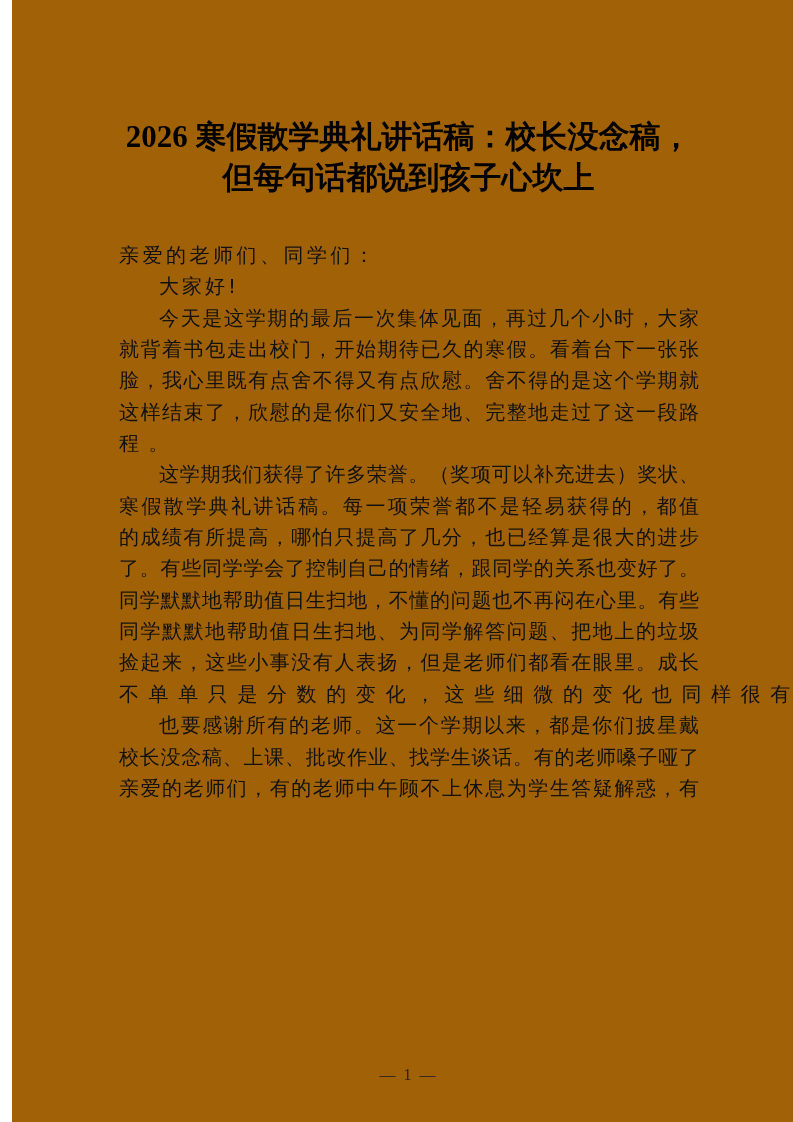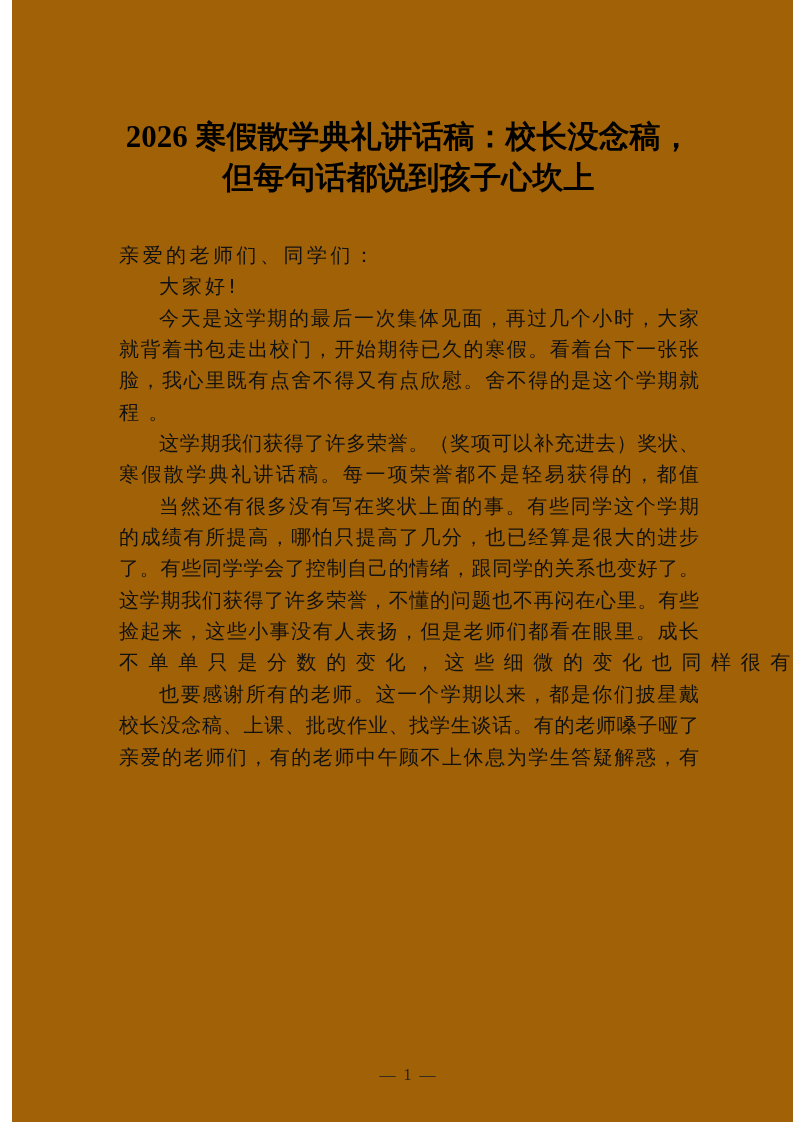--- a/index.html
+++ b/index.html
@@ -37,27 +37,28 @@
     <span class="tline">但每句话都说到孩子心坎上</span>
   </div>
 
   <div class="body">
     <span class="line" style="letter-spacing:3.5px">亲爱的老师们、同学们：</span>
     <span class="line indent" style="letter-spacing:3px">大家好!</span>
     <div id="lines">
         <span class="line indent justify">今天是这学期的最后一次集体见面，再过几个小时，大家</span>
         <span class="line justify">就背着书包走出校门，开始期待已久的寒假。看着台下一张张</span>
         <span class="line justify">脸，我心里既有点舍不得又有点欣慰。舍不得的是这个学期就</span>
+        <span class="line justify">这样结束了，欣慰的是你们又安全地、完整地走过了这一段路</span>
         <span class="line" style="letter-spacing: 9.6px;">程。</span>
         <span class="line indent justify">这学期我们获得了许多荣誉。（奖项可以补充进去）奖状、</span>
         <span class="line justify">寒假散学典礼讲话稿。每一项荣誉都不是轻易获得的，都值</span>
-        <span class="line indent justify">当然还有很多没有写在奖状上面的事。有些同学这个学期</span>
         <span class="line justify">的成绩有所提高，哪怕只提高了几分，也已经算是很大的进步</span>
         <span class="line justify">了。有些同学学会了控制自己的情绪，跟同学的关系也变好了。</span>
-        <span class="line justify">这学期我们获得了许多荣誉，不懂的问题也不再闷在心里。有些</span>
+        <span class="line justify">同学默默地帮助值日生扫地，不懂的问题也不再闷在心里。有些</span>
+        <span class="line justify">同学默默地帮助值日生扫地、为同学解答问题、把地上的垃圾</span>
         <span class="line justify">捡起来，这些小事没有人表扬，但是老师们都看在眼里。成长</span>
         <span class="line" style="letter-spacing: 9.6px;">不单单只是分数的变化，这些细微的变化也同样很有价值。</span>
         <span class="line indent justify">也要感谢所有的老师。这一个学期以来，都是你们披星戴</span>
         <span class="line justify">校长没念稿、上课、批改作业、找学生谈话。有的老师嗓子哑了</span>
         <span class="line justify">亲爱的老师们，有的老师中午顾不上休息为学生答疑解惑，有</span>
       </div>
   </div>
 
   <div class="pageno">— 1 —</div>
 </div>

